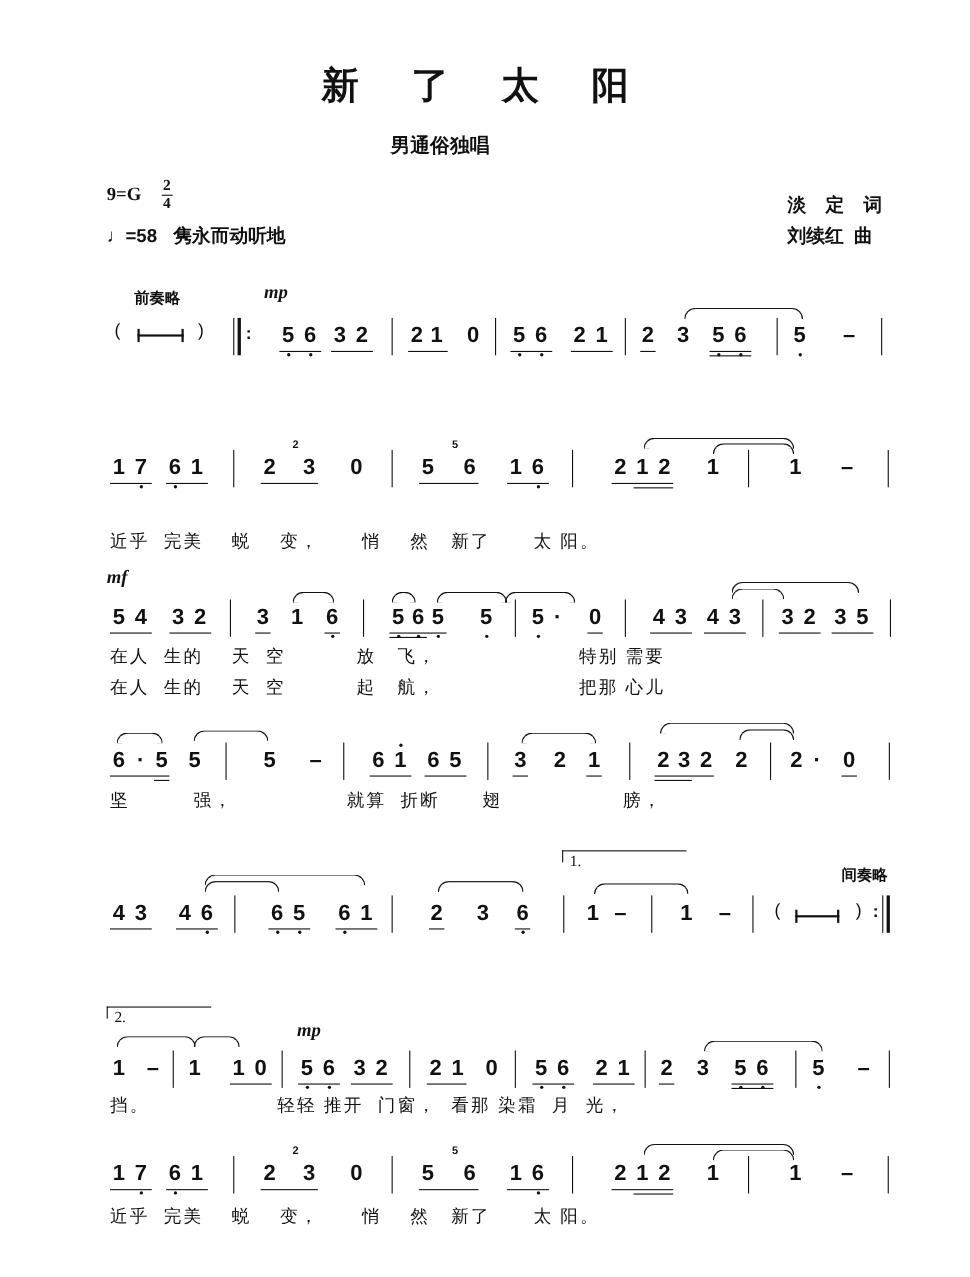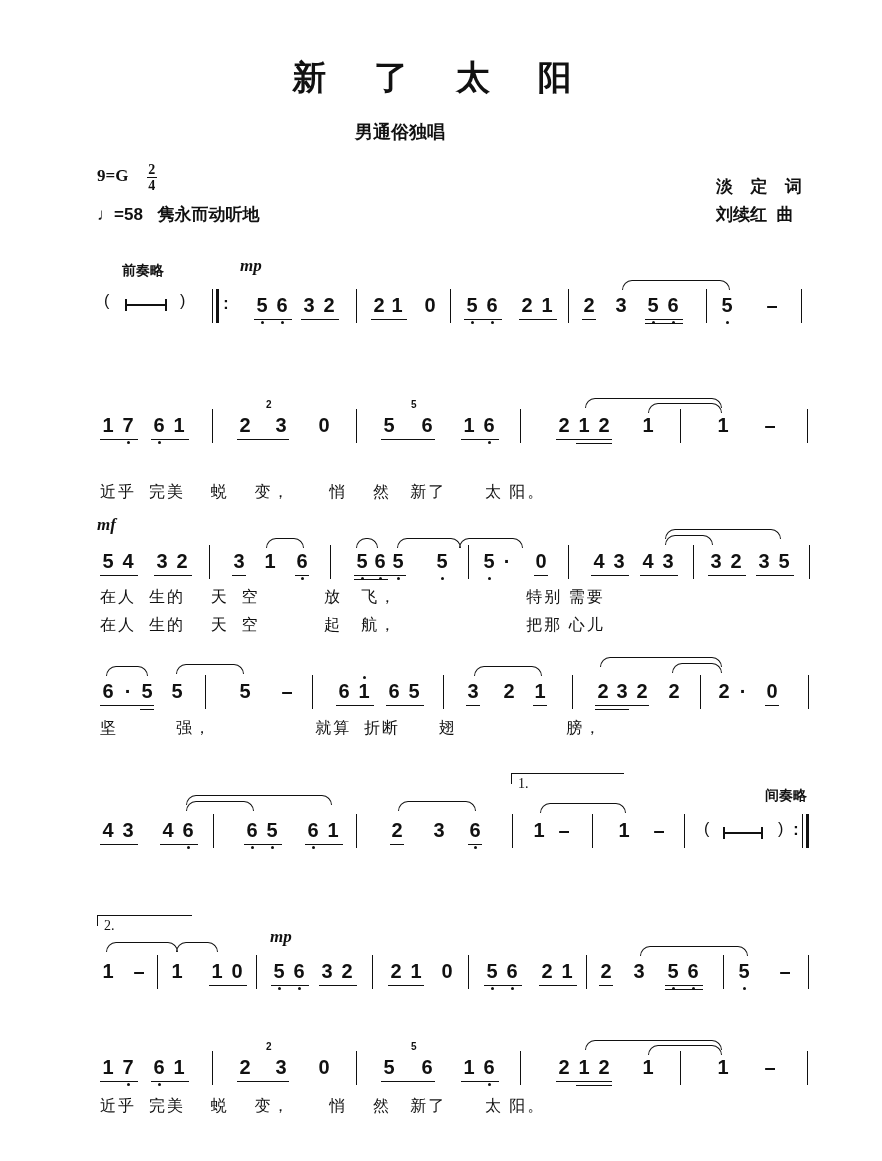--- a/index.html
+++ b/index.html
@@ -315,20 +315,21 @@
   <div class="slur" style="left:640px; top:31px; width:106px;"></div>
   <div class="n dot-below" style="left:666px; top:45px;">5</div>
     <div class="n dot-below" style="left:686px; top:45px;">6</div>
   <div class="ul" style="left:665px; top:70px; width:38px;"></div>
   <div class="ul" style="left:665px; top:74px; width:38px;"></div>
   <div class="bl" style="left:723px; top:40px;"></div>
   <div class="n dot-below" style="left:737px; top:45px;">5</div>
   <div class="n" style="left:778px; top:45px;">–</div>
   <div class="bl" style="left:808px; top:40px;"></div>
 
+  <div class="lyr" style="left:100px; top:80px;">挡。                  轻轻 推开  门窗，  看那 染霜  月  光，</div>
 </div>
 
 <div class="row" style="top:1040px;">
   <div class="n" style="left:101px; top:16px;">1</div>
     <div class="n dot-below" style="left:121px; top:16px;">7</div>
   <div class="ul" style="left:100px; top:41px; width:38px;"></div>
   <div class="n dot-below" style="left:152px; top:16px;">6</div>
     <div class="n" style="left:172px; top:16px;">1</div>
   <div class="ul" style="left:151px; top:41px; width:38px;"></div>
   <div class="bl" style="left:212px; top:11px;"></div>

